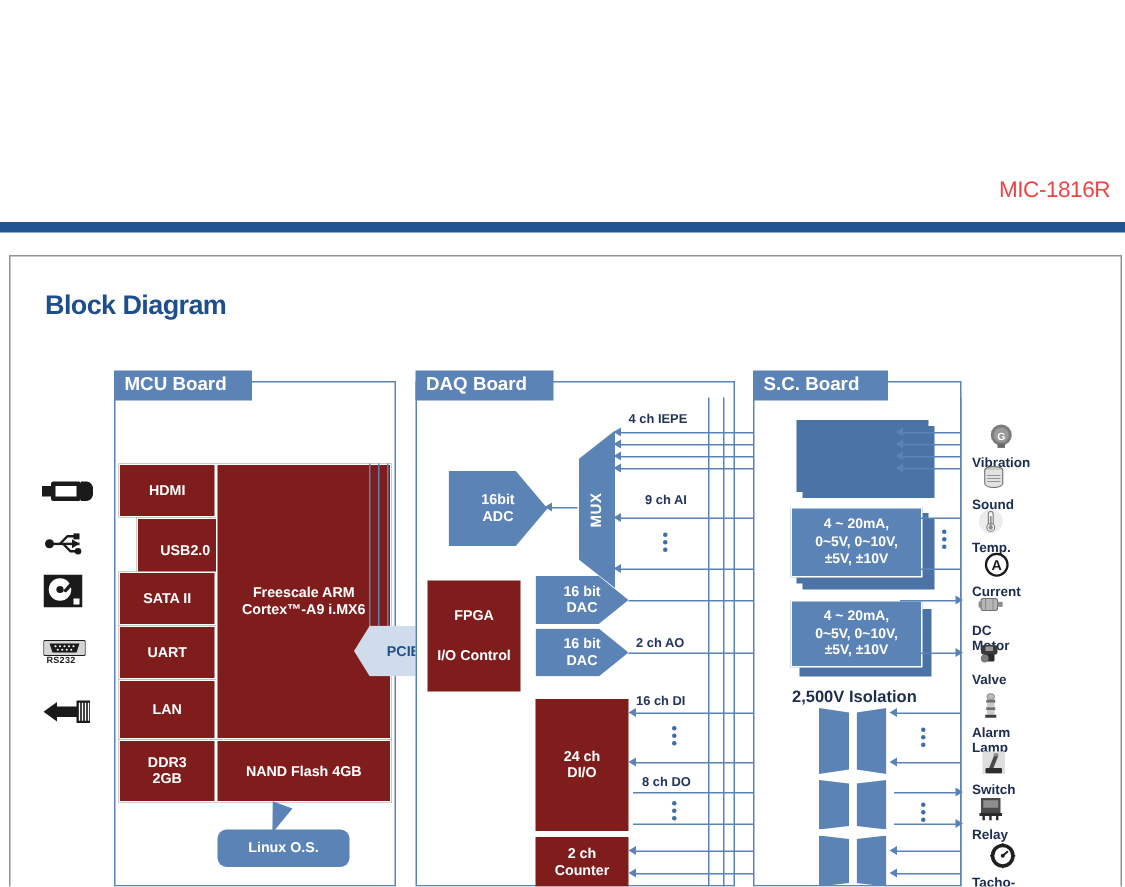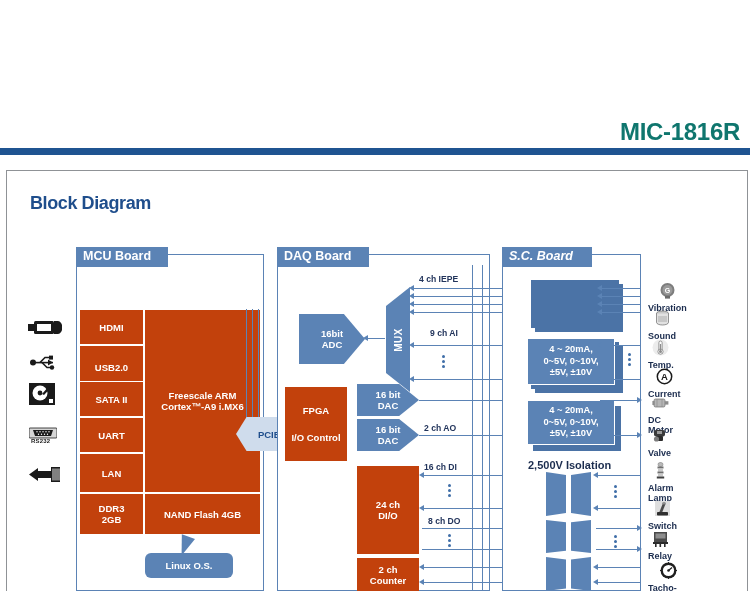--- a/index.html
+++ b/index.html
@@ -1,33 +1,33 @@
 <!DOCTYPE html>
 <html><head>
 <meta charset="utf-8">
 <style>
   html,body{margin:0;padding:0;background:#ffffff;}
   body{width:750px;height:591px;position:relative;overflow:hidden;
        font-family:"Liberation Sans","DejaVu Sans",sans-serif;
        -webkit-font-smoothing:antialiased;}
 
   
-  #doc-title{position:absolute;right:10px;top:118px;font-size:24px;font-weight:bold;
-             color:#0f766e;letter-spacing:-0.3px;}
+  #doc-title{position:absolute;right:10px;top:118px;font-size:15px;font-weight:normal;
+             color:#ef4444;letter-spacing:-0.3px;}
   #rule{position:absolute;left:0;top:148px;width:750px;height:7px;background:#1f5491;}
 
   
   #card{position:absolute;left:6px;top:170px;width:742px;height:430px;
         border:1.5px solid #8f9296;background:#ffffff;box-sizing:border-box;}
   #section-title{position:absolute;left:30px;top:193px;font-size:18px;font-weight:bold;
                  color:#1f4e8c;letter-spacing:-0.4px;}
   .board{position:absolute;box-sizing:border-box;border:1.6px solid #5b83b5;background:#fff;}
   .board-tab{position:absolute;background:#5b83b5;color:#fff;font-weight:bold;
              font-size:12.5px;line-height:17px;padding:1px 7px 2px 7px;white-space:nowrap;}
-  .bx{position:absolute;box-sizing:border-box;background:#c2410c;border:1px solid #ffffff;
+  .bx{position:absolute;box-sizing:border-box;background:#7f1d1d;border:1px solid #ffffff;
       color:#ffffff;font-weight:bold;font-size:9.5px;line-height:11px;
       display:flex;align-items:center;justify-content:center;text-align:center;}
   .bx.plain{border:none;}
   .lbl{position:absolute;color:#23355c;font-size:8.6px;font-weight:bold;white-space:nowrap;}
   .lbl.dk{color:#1b2c4e;}
   .wire{position:absolute;background:#5b83b5;height:1.4px;}
   .vwire{position:absolute;background:#5b83b5;width:1.4px;}
   .arrowL,.arrowR{position:absolute;width:0;height:0;border-top:3.2px solid transparent;
                   border-bottom:3.2px solid transparent;}
   .arrowL{border-right:5px solid #5b83b5;}
@@ -79,21 +79,21 @@
 <div id="doc-title">MIC-1816R</div>
 <div id="rule"></div>
 
 <div id="card"></div>
 <div id="section-title">Block Diagram</div>
 
 <div class="board" style="left:76px;top:254px;width:188px;height:337px;"></div>
 <div class="board-tab" style="left:76px;top:247px;width:78px;">MCU Board</div>
 
 <div class="bx" style="left:79px;top:309px;width:65px;height:36px;">HDMI</div>
-<div class="bx" style="left:79px;top:345px;width:65px;height:44px;">USB2.0</div>
+<div class="bx" style="left:91px;top:345px;width:65px;height:44px;">USB2.0</div>
 <div class="bx" style="left:79px;top:381px;width:65px;height:36px;">SATA II</div>
 <div class="bx" style="left:79px;top:417px;width:65px;height:36px;">UART</div>
 <div class="bx" style="left:79px;top:453px;width:65px;height:40px;">LAN</div>
 
 <div class="bx" style="left:144px;top:309px;width:117px;height:184px;flex-direction:column;">
   <span>Freescale ARM</span>
   <span>Cortex™-A9 i.MX6</span>
 </div>
 
 <div class="bx" style="left:79px;top:493px;width:65px;height:42px;flex-direction:column;">
@@ -195,21 +195,21 @@
     <i></i>
   </div>
 <div class="wire" style="left:422px;top:549px;width:108px;"></div>
 
 <div class="wire" style="left:422px;top:567px;width:108px;"></div>
 <div class="arrowL" style="left:419px;top:564px;"></div>
 <div class="wire" style="left:422px;top:582px;width:108px;"></div>
 <div class="arrowL" style="left:419px;top:579px;"></div>
 
 <div class="board" style="left:502px;top:254px;width:139px;height:337px;"></div>
-<div class="board-tab" style="left:502px;top:247px;width:76px;font-style:italic;">S.C. Board</div>
+<div class="board-tab" style="left:502px;top:247px;width:76px;">S.C. Board</div>
 
 <div class="stack" style="left:527px;top:276px;width:96px;height:56px;">
   <div class="sh" style="left:8px;top:8px;width:88px;height:48px;"></div>
   <div class="sh" style="left:4px;top:4px;width:88px;height:48px;"></div>
 </div>
 
 <div class="stack" style="left:527px;top:338px;width:96px;height:56px;">
   <div class="sh" style="left:8px;top:8px;width:88px;height:47px;"></div>
   <div class="sh" style="left:4px;top:4px;width:88px;height:47px;"></div>
   <div class="fr" style="left:0;top:0;width:88px;height:47px;flex-direction:column;">

